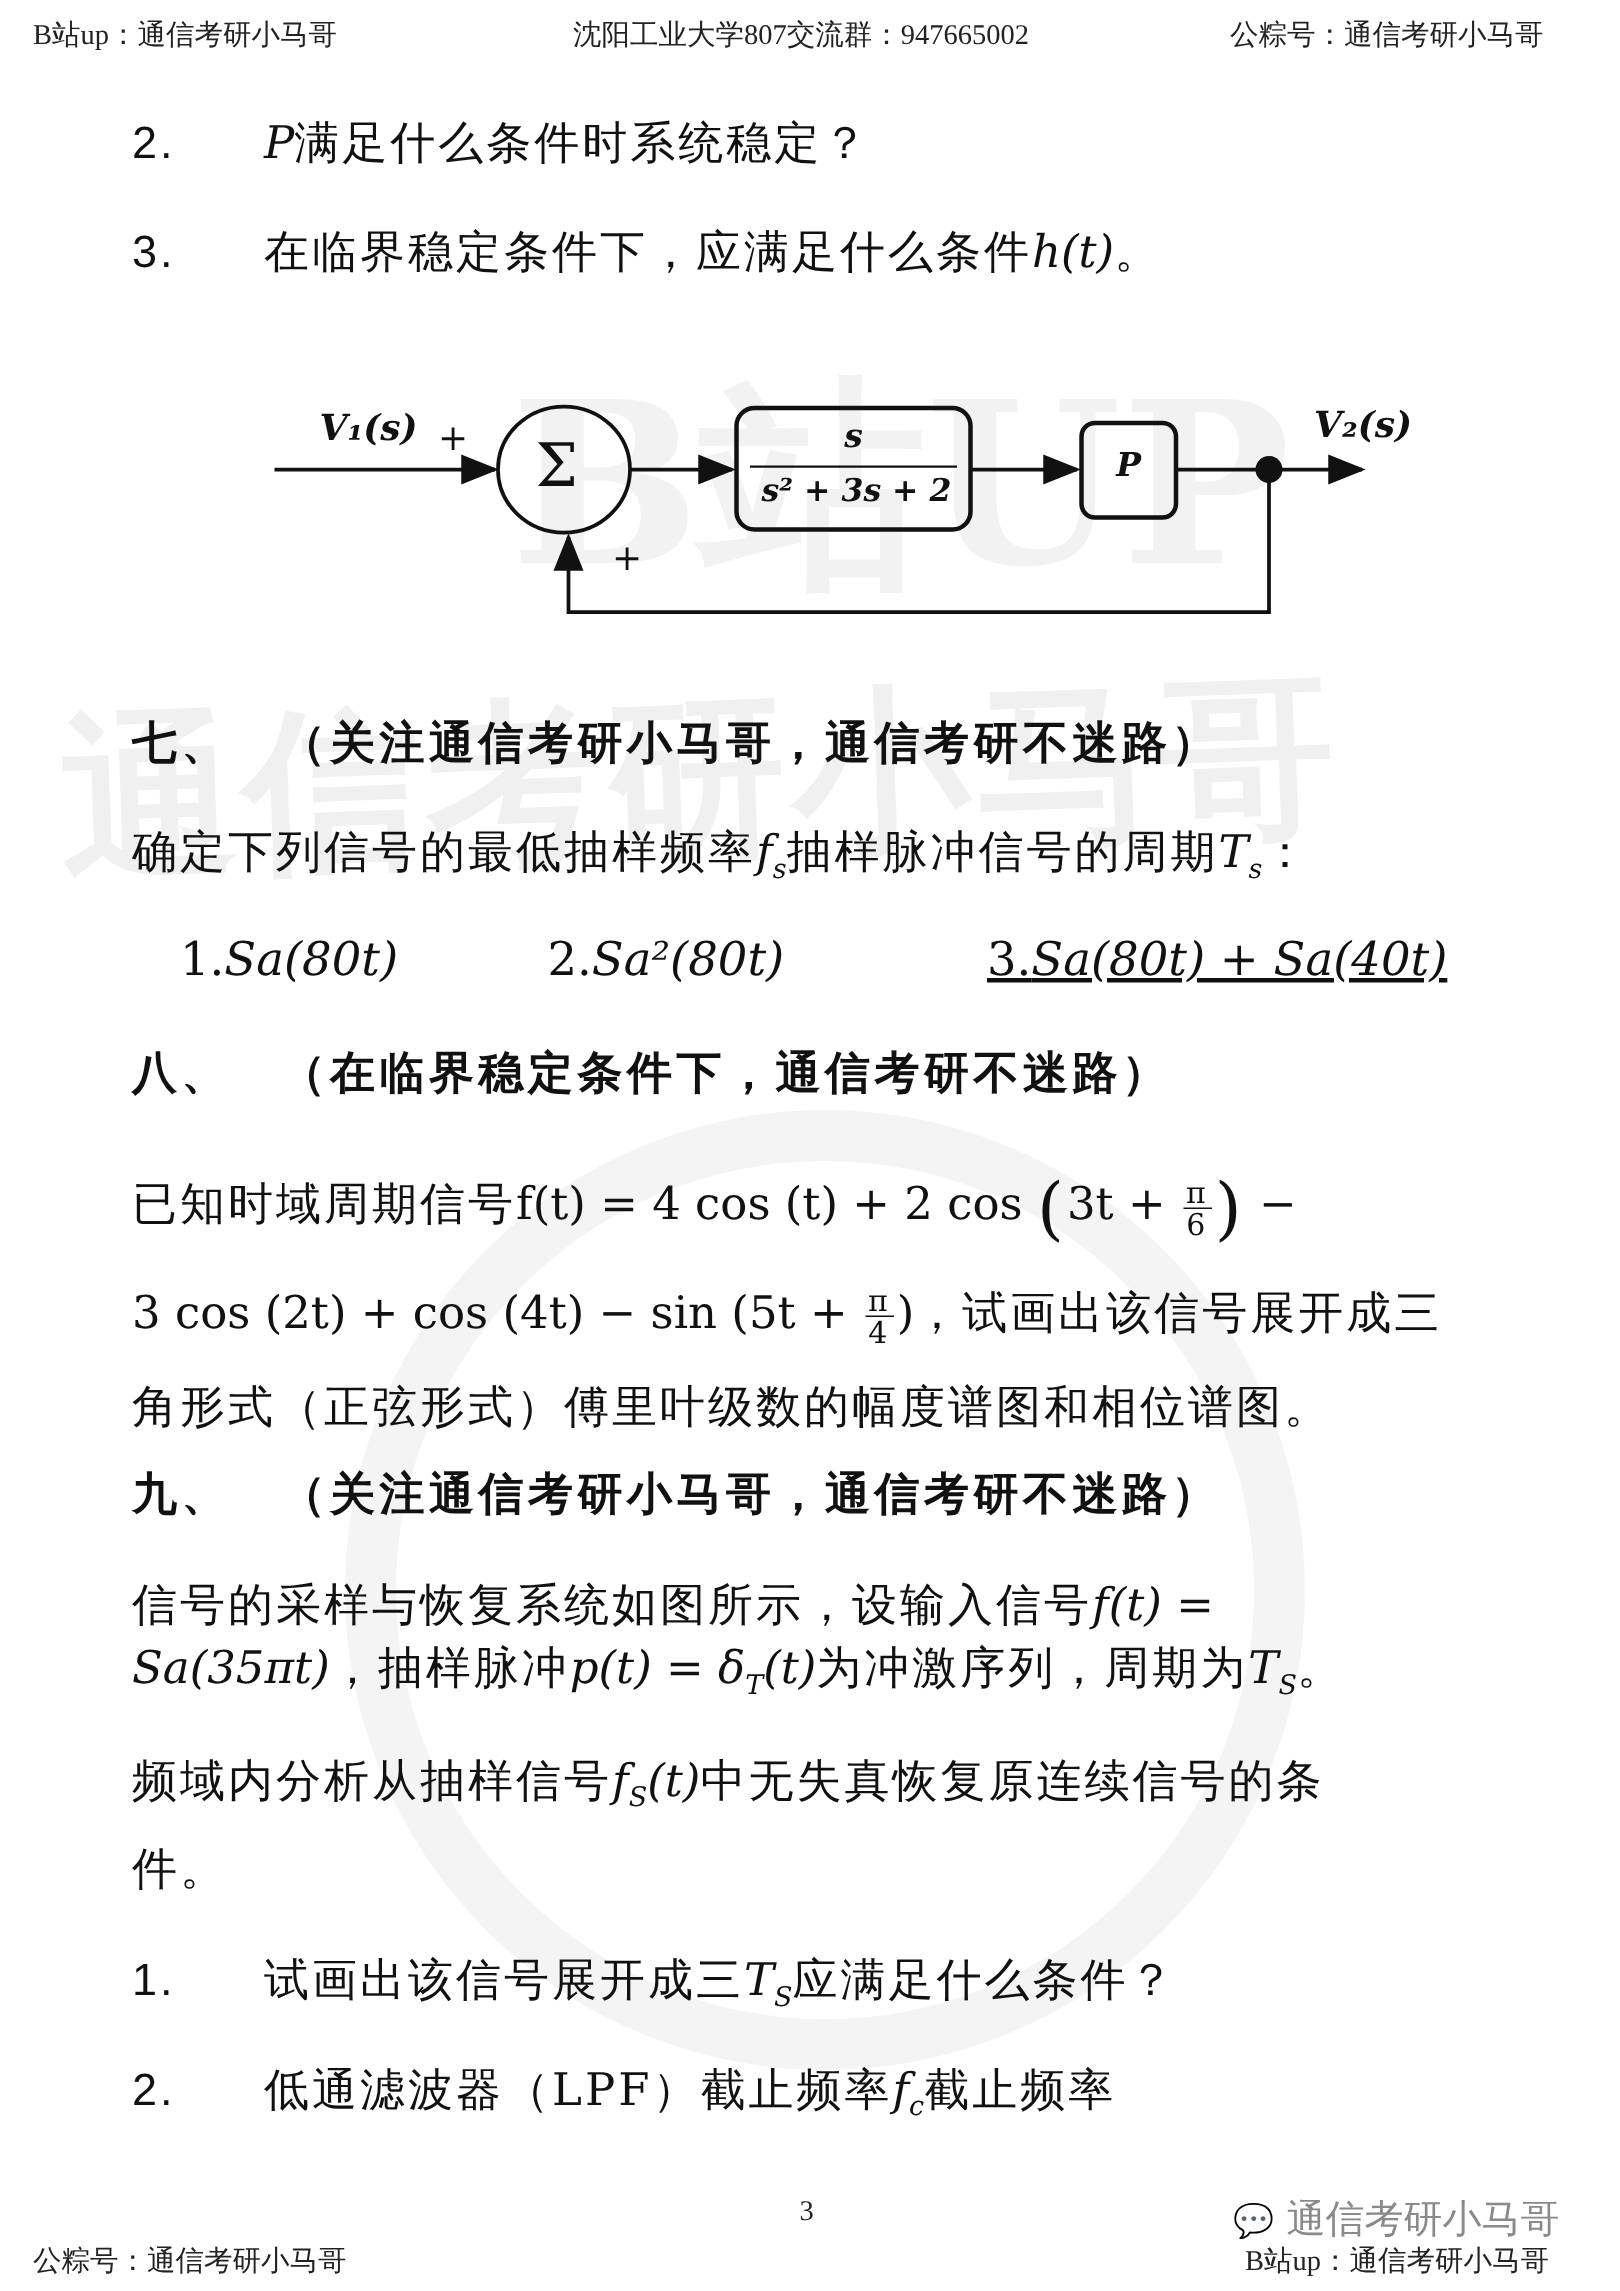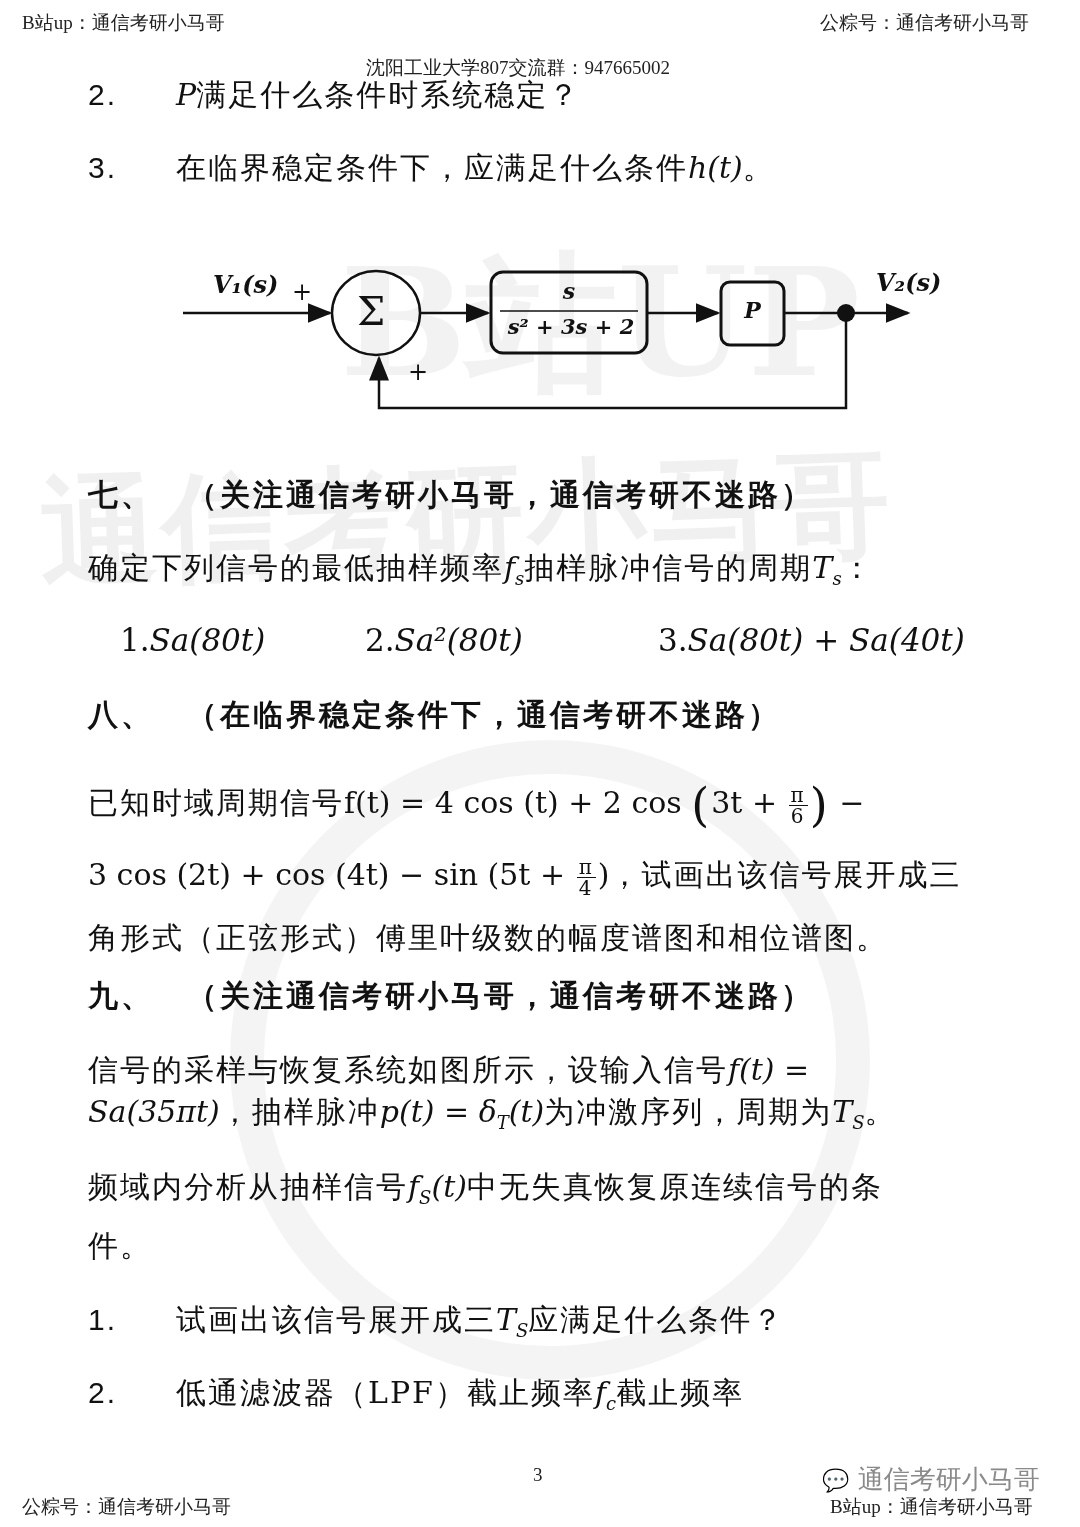--- a/index.html
+++ b/index.html
@@ -32,21 +32,21 @@
   .diagram { position: absolute; left: 0; top: 0; }
 </style>
 </head>
 <body>
 
 <div class="wm-top">B站UP</div>
 <div class="wm-text">通信考研小马哥</div>
 <div class="wm-circle"></div>
 
 <div class="hdr" style="left:22px; top:10px;">B站up：通信考研小马哥</div>
-<div class="hdr" style="left:366px; top:10px;margin-top:45px;">沈阳工业大学807交流群：947665002</div>
+<div class="hdr" style="left:382px; top:10px;">沈阳工业大学807交流群：947665002</div>
 <div class="hdr" style="left:820px; top:10px;">公粽号：通信考研小马哥</div>
 
 <div class="line" style="top:75px;">
   <span class="num">2.</span><span class="math">P</span><span>满足什么条件时系统稳定？</span>
 </div>
 <div class="line" style="top:148px;">
   <span class="num">3.</span><span>在临界稳定条件下，应满足什么条件</span><span class="math">h(t)</span><span>。</span>
 </div>
 
 <svg class="diagram" width="1080" height="440">
@@ -82,21 +82,21 @@
 <div style="position:absolute; left:491px; top:314px; width:160px; text-align:center; font-size:21px; font-weight:bold; font-style:italic;">s² + 3s + 2</div>
 <div style="position:absolute; left:721px; top:297px; width:63px; text-align:center; font-size:22px; font-weight:bold; font-style:italic;">P</div>
 <div style="position:absolute; left:844px; top:268px; font-size:24px; font-weight:bold; font-style:italic;margin-left:32px;">V₂(s)</div>
 
 <div class="section" style="top:475px;">七、　（关注通信考研小马哥，通信考研不迷路）</div>
 <div class="line" style="top:548px;">
   <span>确定下列信号的最低抽样频率</span><span class="math">f</span><sub class="math">s</sub><span>抽样脉冲信号的周期</span><span class="math">T</span><sub class="math">s</sub><span>：</span>
 </div>
 <div class="expr" style="left:120px;"><span class="mathr">1.</span><span class="math">Sa(80t)</span></div>
 <div class="expr" style="left:365px;"><span class="mathr">2.</span><span class="math">Sa²(80t)</span></div>
-<div class="expr" style="left:658px;"><span class="mathr">3.</span><span class="math">Sa(80t) + Sa(40t)</span></div>
+<div class="expr" style="left:658px;text-decoration:underline;"><span class="mathr">3.</span><span class="math">Sa(80t) + Sa(40t)</span></div>
 
 <div class="section" style="top:695px;">八、　（在临界稳定条件下，通信考研不迷路）</div>
 <div class="line" style="top:778px;">
   <span>已知时域周期信号</span><span class="mathr">f(t) = 4 cos (t) + 2 cos </span><span class="bigp">(</span><span class="mathr">3t + </span><span class="frac"><span class="top">π</span><span>6</span></span><span class="bigp">)</span><span class="mathr"> −</span>
 </div>
 <div class="line" style="top:855px;">
   <span class="mathr">3 cos (2t) + cos (4t) − sin (5t + </span><span class="frac"><span class="top">π</span><span>4</span></span><span class="mathr">)</span><span>，试画出该信号展开成三</span>
 </div>
 <div class="line" style="top:918px;">角形式（正弦形式）傅里叶级数的幅度谱图和相位谱图。</div>
 

